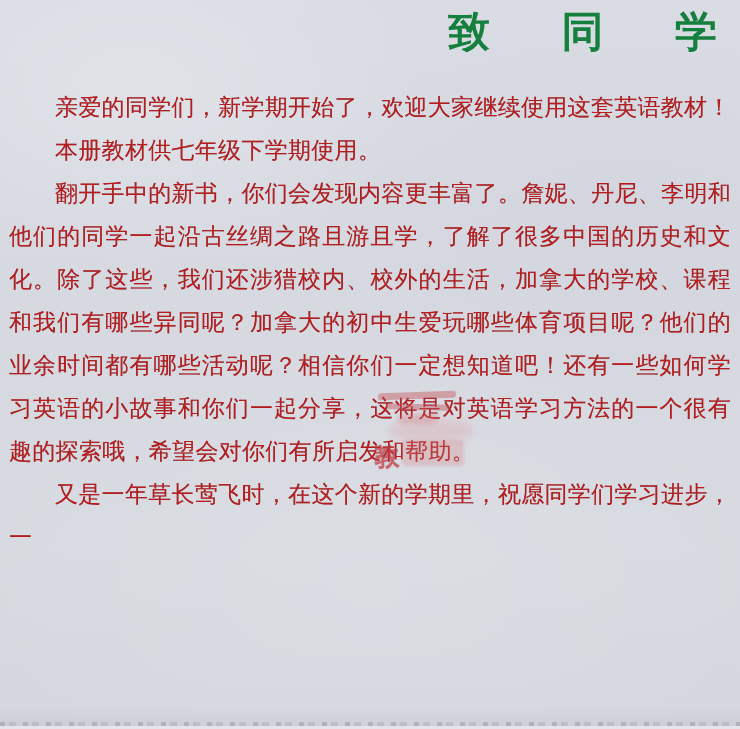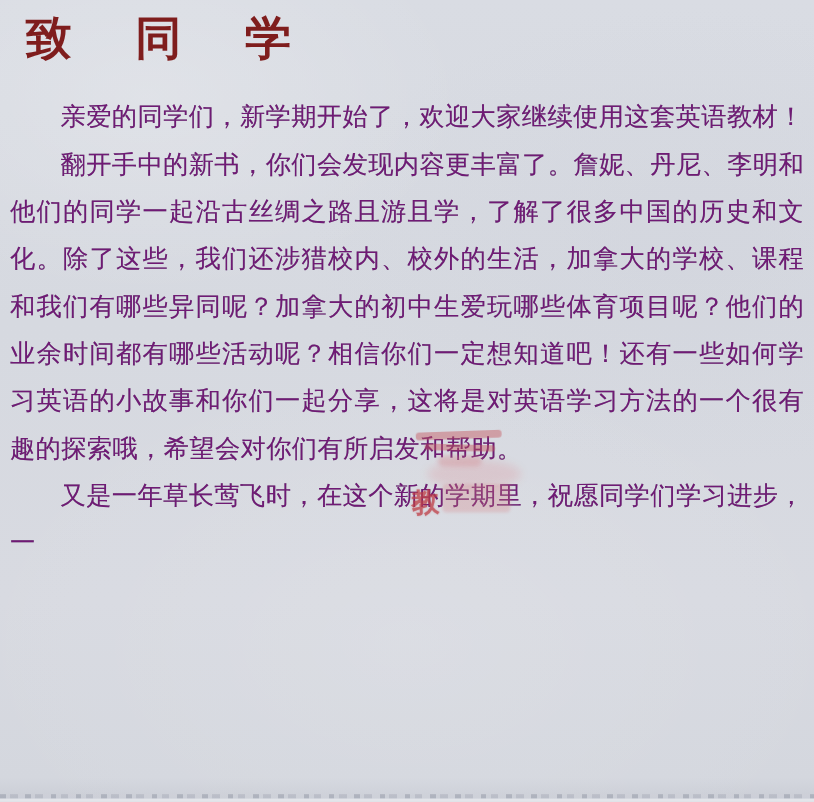--- a/index.html
+++ b/index.html
@@ -16,40 +16,40 @@
     background:
       radial-gradient(ellipse 420px 260px at 18% 12%, rgba(255,255,255,0.20), rgba(255,255,255,0) 70%),
       radial-gradient(ellipse 500px 300px at 85% 30%, rgba(205,208,218,0.35), rgba(205,208,218,0) 70%),
       radial-gradient(ellipse 600px 380px at 50% 80%, rgba(255,255,255,0.10), rgba(255,255,255,0) 70%),
       linear-gradient(180deg, #d9dce3 0%, #d6d9e0 40%, #d8dae1 75%, #d4d7de 97%, #c9ccd5 100%);
   }
   .page-title {
     position: relative;
     margin: 0;
     padding-top: 12px;
-    text-align: left;
-    font-family: Liberation Sans, sans-serif;
+    text-align: right;
+    font-family: Liberation Mono, monospace;
     font-weight: 900;
     font-size: 42px;
     line-height: 1.1;
     letter-spacing: 0.55em;
     text-indent: 0.55em; 
-    color: #7f1d1d;
+    color: #15803d;
   }
   .content {
     position: relative;
     margin-top: 28px;
     padding: 0 9px;
   }
   .content p {
     margin: 0;
     font-size: 23px;
     line-height: 43px;
     letter-spacing: 0.3px;
-    color: #701a75;
+    color: #b91c1c;
     text-align: justify;
     text-indent: 2em;
     text-shadow: 0 0 0.6px rgba(69,72,90,0.55);
   }
   
   .stamp {
     position: absolute;
     left: 372px; top: 384px;
     width: 130px; height: 84px;
     pointer-events: none;
@@ -107,20 +107,21 @@
 </style>
 </head>
 <body>
 
 <div class="paper"></div>
 
 <h1 class="page-title">致 同 学</h1>
 
 <div class="content">
   <p>亲爱的同学们，新学期开始了，欢迎大家继续使用这套英语教材！</p>
+  <p>本册教材供七年级下学期使用。</p>
   <p>翻开手中的新书，你们会发现内容更丰富了。詹妮、丹尼、李明和他们的同学一起沿古丝绸之路且游且学，了解了很多中国的历史和文化。除了这些，我们还涉猎校内、校外的生活，加拿大的学校、课程和我们有哪些异同呢？加拿大的初中生爱玩哪些体育项目呢？他们的业余时间都有哪些活动呢？相信你们一定想知道吧！还有一些如何学习英语的小故事和你们一起分享，这将是对英语学习方法的一个很有趣的探索哦，希望会对你们有所启发和帮助。</p>
   <p>又是一年草长莺飞时，在这个新的学期里，祝愿同学们学习进步，一</p>
 </div>
 
 <div class="stamp">
   <span class="bar1"></span>
   <span class="bar2"></span>
   <span class="bar3"></span>
   <span class="glow"></span>
   <span class="char">教</span>

